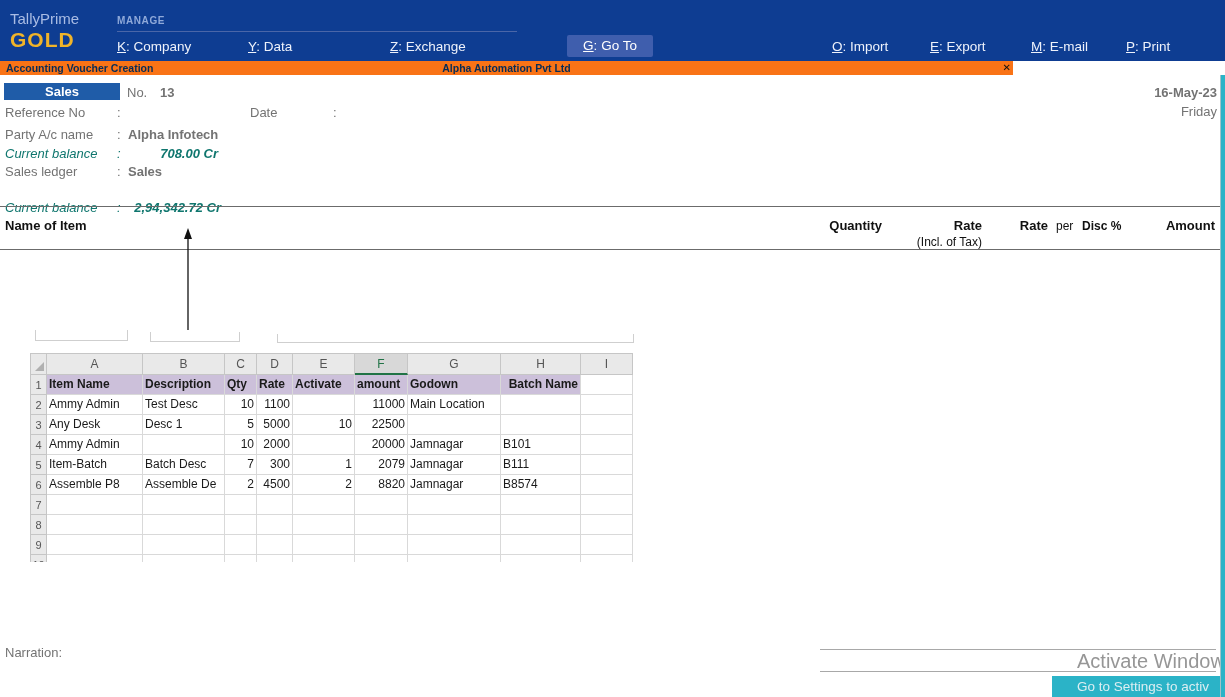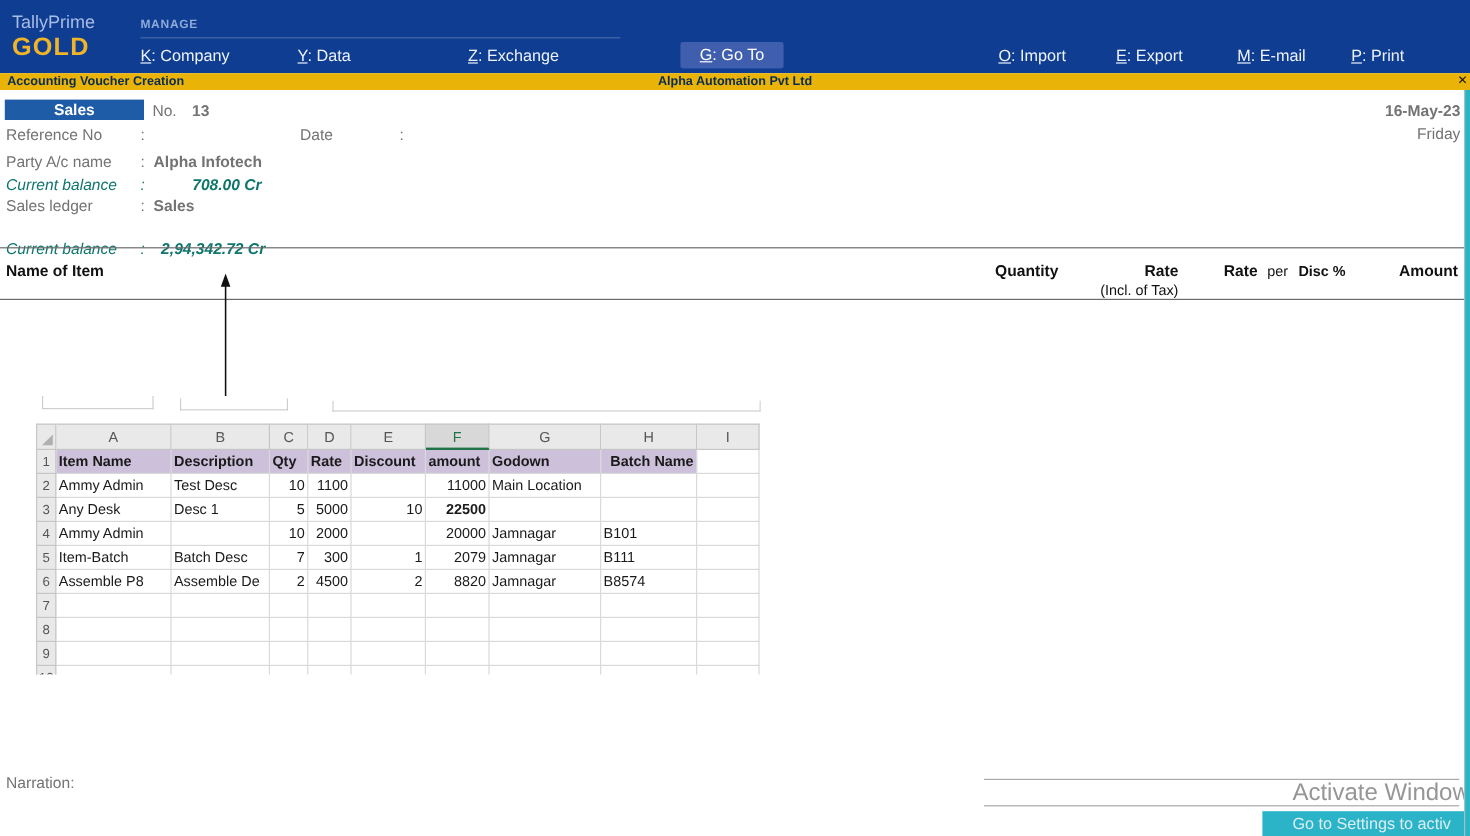--- a/index.html
+++ b/index.html
@@ -13,21 +13,21 @@
   .brand-name { color:#a9bce4; font-size:15px; }
   .brand-gold { color:#f0b429; font-size:21px; font-weight:bold; letter-spacing:1px; }
   .manage { position:absolute; left:117px; top:15px; font-size:10px; font-weight:bold; color:#8fa9d9; letter-spacing:.6px; }
   .manage-rule { position:absolute; left:117px; top:31px; width:400px; border-top:1px solid #4a66a8; }
   .menu-item { position:absolute; top:39px; font-size:13.5px; color:#eef2fb; white-space:nowrap; cursor:default; }
   .menu-key { text-decoration:underline; }
   .goto-btn { position:absolute; left:567px; top:35px; width:86px; height:22px; background:#3f5ead; border-radius:2px;
               color:#fff; font-size:13.5px; text-align:center; line-height:22px; white-space:nowrap; }
 
   
-  .titlebar { position:absolute; left:0; top:61px; width:1225px; height:14px; background:#eab308; color:#082c55; font-size:10.5px; font-weight:bold; }
+  .titlebar { position:absolute; left:0; top:61px; width:1013px; height:14px; background:#f97316; color:#082c55; font-size:10.5px; font-weight:bold; }
   .titlebar .tleft { position:absolute; left:6px; top:1px; white-space:nowrap; }
   .titlebar .tcenter { position:absolute; left:0; right:0; top:1px; text-align:center; }
   .titlebar .tclose { position:absolute; right:2px; top:1px; font-size:10px; color:#111; cursor:pointer; }
 
   
   .lbl { position:absolute; font-size:13px; color:#737373; white-space:nowrap; }
   .bold { font-weight:bold; }
   .ital { font-style:italic; color:#0f766e; }
   .rt { text-align:right; }
   .sales-btn { position:absolute; left:4px; top:83px; width:116px; height:17px; background:#1f5ca8; color:#fff;
@@ -162,21 +162,21 @@
           <div class="xl-ch" style="width: 93px;">G</div>
           <div class="xl-ch" style="width: 80px;">H</div>
           <div class="xl-ch" style="width: 52px;">I</div>
         </div>
         <div class="xl-row">
           <div class="xl-rh" style="width: 17px;">1</div>
           <div class="xl-cell hdr" style="width: 96px;">Item Name</div>
           <div class="xl-cell hdr" style="width: 82px;">Description</div>
           <div class="xl-cell hdr" style="width: 32px;">Qty</div>
           <div class="xl-cell hdr" style="width: 36px;">Rate</div>
-          <div class="xl-cell hdr" style="width: 62px;">Discount</div>
+          <div class="xl-cell hdr" style="width: 62px;">Activate</div>
           <div class="xl-cell hdr" style="width: 53px;">amount</div>
           <div class="xl-cell hdr" style="width: 93px;">Godown</div>
           <div class="xl-cell hdr" style="width: 80px; text-align: right;">Batch Name</div>
           <div class="xl-cell" style="width: 52px;"></div>
         </div>
         <div class="xl-row">
           <div class="xl-rh" style="width: 17px;">2</div>
           <div class="xl-cell" style="width: 96px;">Ammy Admin</div>
           <div class="xl-cell" style="width: 82px;">Test Desc</div>
           <div class="xl-cell num" style="width: 32px;">10</div>
@@ -187,21 +187,21 @@
           <div class="xl-cell" style="width: 80px;"></div>
           <div class="xl-cell" style="width: 52px;"></div>
         </div>
         <div class="xl-row">
           <div class="xl-rh" style="width: 17px;">3</div>
           <div class="xl-cell" style="width: 96px;">Any Desk</div>
           <div class="xl-cell" style="width: 82px;">Desc 1</div>
           <div class="xl-cell num" style="width: 32px;">5</div>
           <div class="xl-cell num" style="width: 36px;">5000</div>
           <div class="xl-cell num" style="width: 62px;">10</div>
-          <div class="xl-cell num" style="width: 53px; font-weight: bold;">22500</div>
+          <div class="xl-cell num" style="width: 53px;">22500</div>
           <div class="xl-cell" style="width: 93px;"></div>
           <div class="xl-cell" style="width: 80px;"></div>
           <div class="xl-cell" style="width: 52px;"></div>
         </div>
         <div class="xl-row">
           <div class="xl-rh" style="width: 17px;">4</div>
           <div class="xl-cell" style="width: 96px;">Ammy Admin</div>
           <div class="xl-cell" style="width: 82px;"></div>
           <div class="xl-cell num" style="width: 32px;">10</div>
           <div class="xl-cell num" style="width: 36px;">2000</div>

